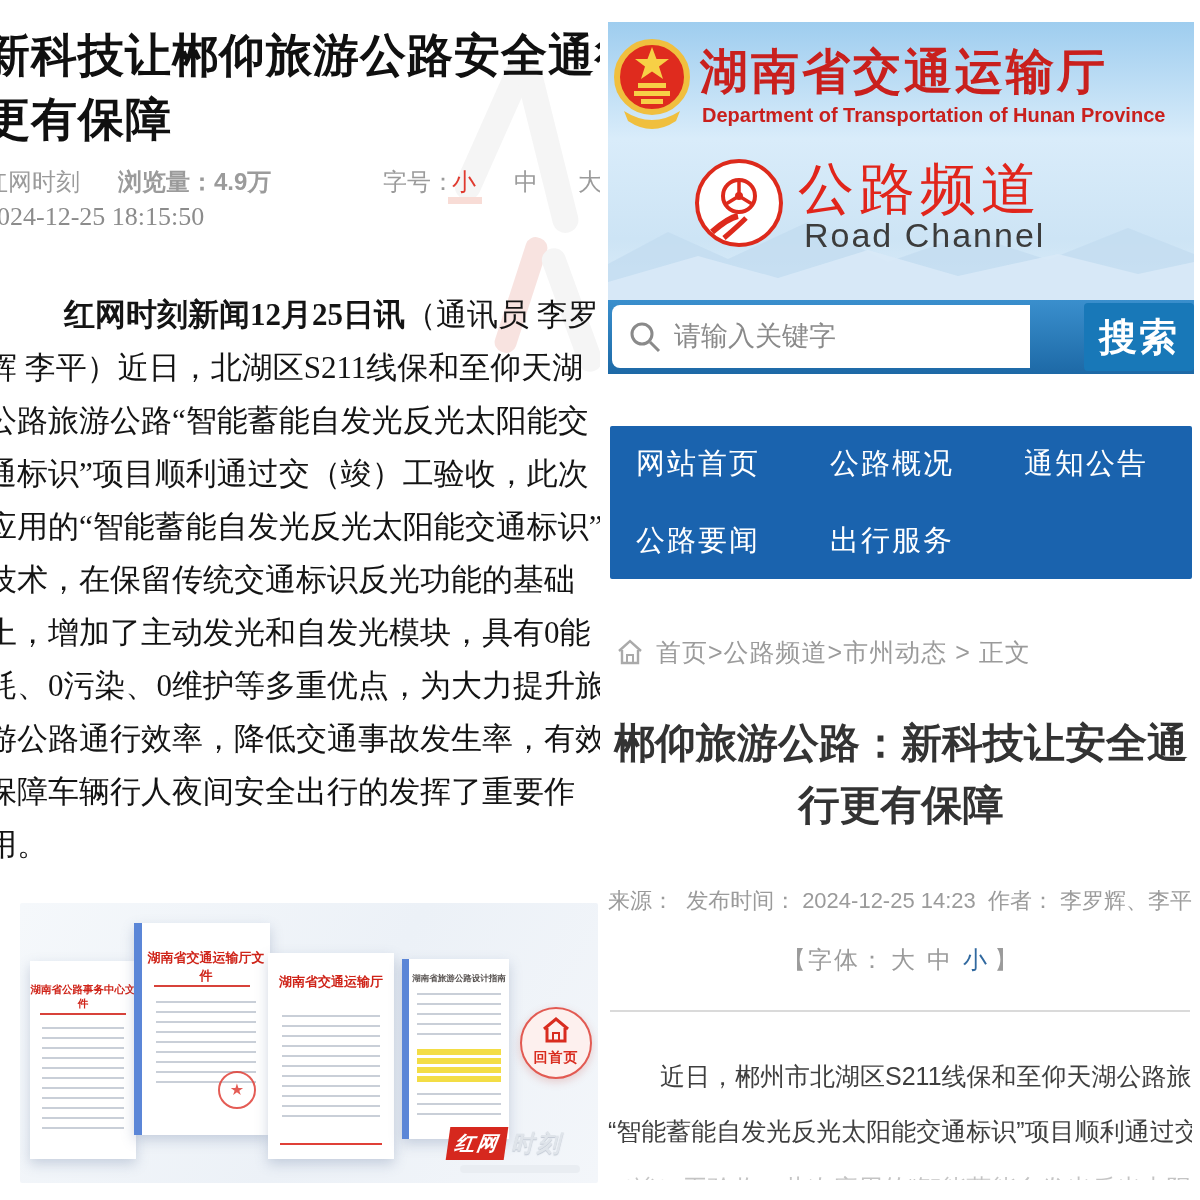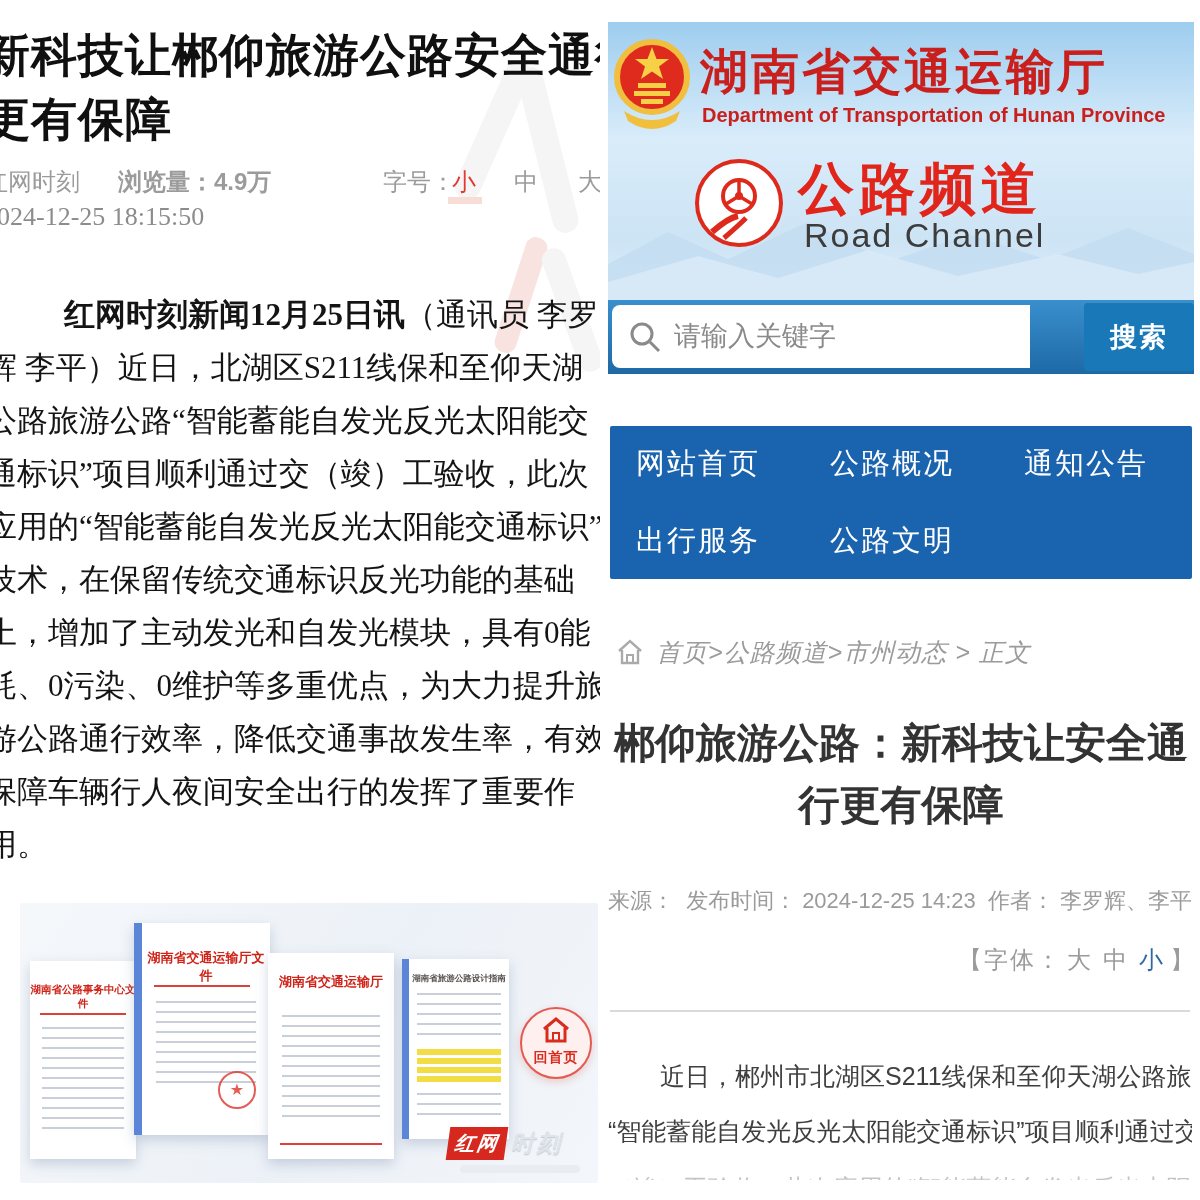--- a/index.html
+++ b/index.html
@@ -46,48 +46,48 @@
   
   #right-page{position:absolute;left:606px;top:0;width:594px;height:1200px;background:#fff;overflow:hidden;}
   #r-headerbg{position:absolute;left:2px;top:22px;width:586px;height:278px;overflow:hidden;
               background:linear-gradient(to bottom,#9ecdef 0%,#d9ecfa 42%,#cde4f5 78%,#dcedf9 100%);}
   #r-mountains{position:absolute;left:0;bottom:0;width:586px;height:96px;}
   #r-emblem{position:absolute;left:8px;top:25px;width:76px;height:122px;}
   #r-dept{position:absolute;left:94px;top:40px;font-size:48px;font-weight:700;color:#c9201d;
           letter-spacing:3px;white-space:nowrap;}
   #r-dept-en{position:absolute;left:96px;top:104px;font-size:20px;font-weight:700;color:#c9201d;white-space:nowrap;}
   #r-chlogo{position:absolute;left:88px;top:158px;width:90px;height:90px;}
-  #r-chname{position:absolute;left:192px;top:152px;font-size:56px;font-weight:700;color:#e1251b;
+  #r-chname{position:absolute;left:192px;top:152px;font-size:56px;font-weight:400;color:#e1251b;
             letter-spacing:5px;white-space:nowrap;}
   #r-chname-en{position:absolute;left:198px;top:216px;font-size:34px;color:#3c3c3c;letter-spacing:2px;white-space:nowrap;}
 
   #r-searchband{position:absolute;left:2px;top:300px;width:586px;height:74px;
                 background:linear-gradient(to bottom,#3a8fcd,#1d69a6);}
   #r-searchinput{position:absolute;left:4px;top:5px;width:418px;height:63px;border:0;outline:none;
                  border-radius:8px 0 0 8px;background:#fff;font-size:27px;color:#555;
                  padding:0 0 0 62px;box-sizing:border-box;font-family:"Liberation Sans",sans-serif;}
   #r-searchinput::placeholder{color:#8a8a8a;opacity:1;}
   .search-icon{position:absolute;left:20px;top:20px;width:34px;height:34px;pointer-events:none;}
   #r-searchbtn{position:absolute;left:476px;top:3px;width:110px;height:68px;background:#1878b8;border:0;
-               border-radius:4px;color:#fff;font-size:27px;font-weight:700;letter-spacing:2px;
+               border-radius:4px;color:#fff;font-size:38px;font-weight:700;letter-spacing:2px;
                font-family:"Liberation Sans",sans-serif;}
 
   #r-nav{position:absolute;left:4px;top:426px;width:582px;height:153px;background:#1a63ae;border-radius:2px;
          display:grid;grid-template-columns:repeat(3,1fr);grid-template-rows:repeat(2,1fr);align-items:center;}
   .nav-item{color:#fff;font-size:29px;letter-spacing:2px;padding-left:26px;white-space:nowrap;cursor:pointer;}
 
   #r-breadcrumb{position:absolute;left:10px;top:632px;height:40px;line-height:40px;color:#9b9b9b;
-                font-size:25px;letter-spacing:1px;white-space:nowrap;font-style:italic;}
+                font-size:25px;letter-spacing:1px;white-space:nowrap;}
   #r-breadcrumb svg{vertical-align:-5px;margin-right:12px;}
 
   #r-title{position:absolute;left:4px;top:712px;width:582px;text-align:center;font-size:41px;line-height:62px;
            font-weight:700;color:#333;}
   #r-meta{position:absolute;left:2px;top:886px;width:586px;font-size:22px;color:#9b9b9b;white-space:nowrap;overflow:hidden;}
   #r-meta span{margin-right:6px;}
-  #r-fontbar{position:absolute;left:0;top:944px;width:590px;text-align:right;font-size:24px;color:#9b9b9b;letter-spacing:2px;}
+  #r-fontbar{position:absolute;left:0;top:944px;width:590px;text-align:center;font-size:24px;color:#9b9b9b;letter-spacing:2px;}
   #r-fontbar .fb{margin:0 5px;cursor:pointer;}
   #r-fontbar .fb-small{color:#31699f;}
   #r-divider{position:absolute;left:4px;top:1010px;width:580px;height:2px;background:#dadada;}
   #r-body{position:absolute;left:2px;top:1050px;width:584px;height:130px;overflow:hidden;}
   #r-body .rline{position:absolute;font-size:25px;color:#3f3f3f;white-space:nowrap;}
   #r-body .rl1{top:10px;left:52px;}
   #r-body .rl2{top:65px;left:0;}
   #r-body .rl3{top:122px;left:0;opacity:.3;}
 </style>
 </head>
@@ -213,22 +213,22 @@
         <circle cx="14" cy="14" r="10" fill="none" stroke="#8a8a8a" stroke-width="3"></circle>
         <line x1="22" y1="22" x2="31" y2="31" stroke="#8a8a8a" stroke-width="3"></line>
       </svg>
       <button id="r-searchbtn">搜索</button>
     </div>
 
     <div id="r-nav">
       <div class="nav-item">网站首页</div>
       <div class="nav-item">公路概况</div>
       <div class="nav-item">通知公告</div>
+      <div class="nav-item">公路要闻</div>
       <div class="nav-item">出行服务</div>
-      <div class="nav-item">公路文明</div>
     </div>
 
     <div id="r-breadcrumb">
       <svg width="28" height="28" viewBox="0 0 28 28">
         <path d="M3 13 L14 3 L25 13" fill="none" stroke="#aaaaaa" stroke-width="2.4"></path>
         <path d="M6 12 L6 25 L22 25 L22 12" fill="none" stroke="#aaaaaa" stroke-width="2.4"></path>
         <rect x="11" y="17" width="6" height="8" fill="none" stroke="#aaaaaa" stroke-width="2"></rect>
       </svg><span>首页&gt;公路频道&gt;市州动态 &gt; 正文</span>
     </div>
 

